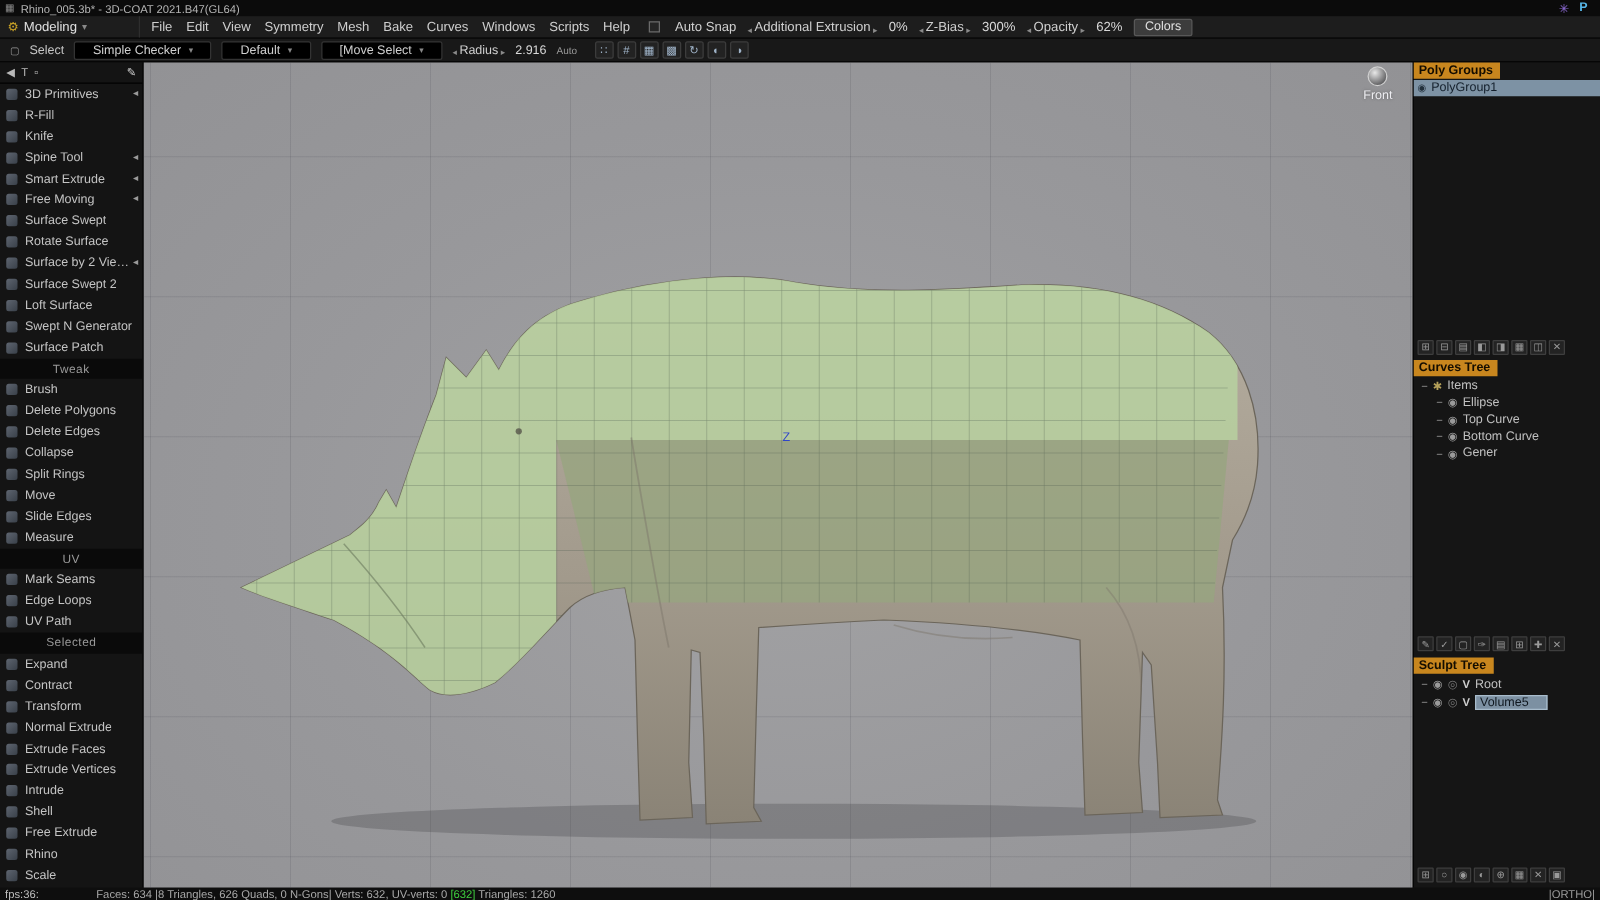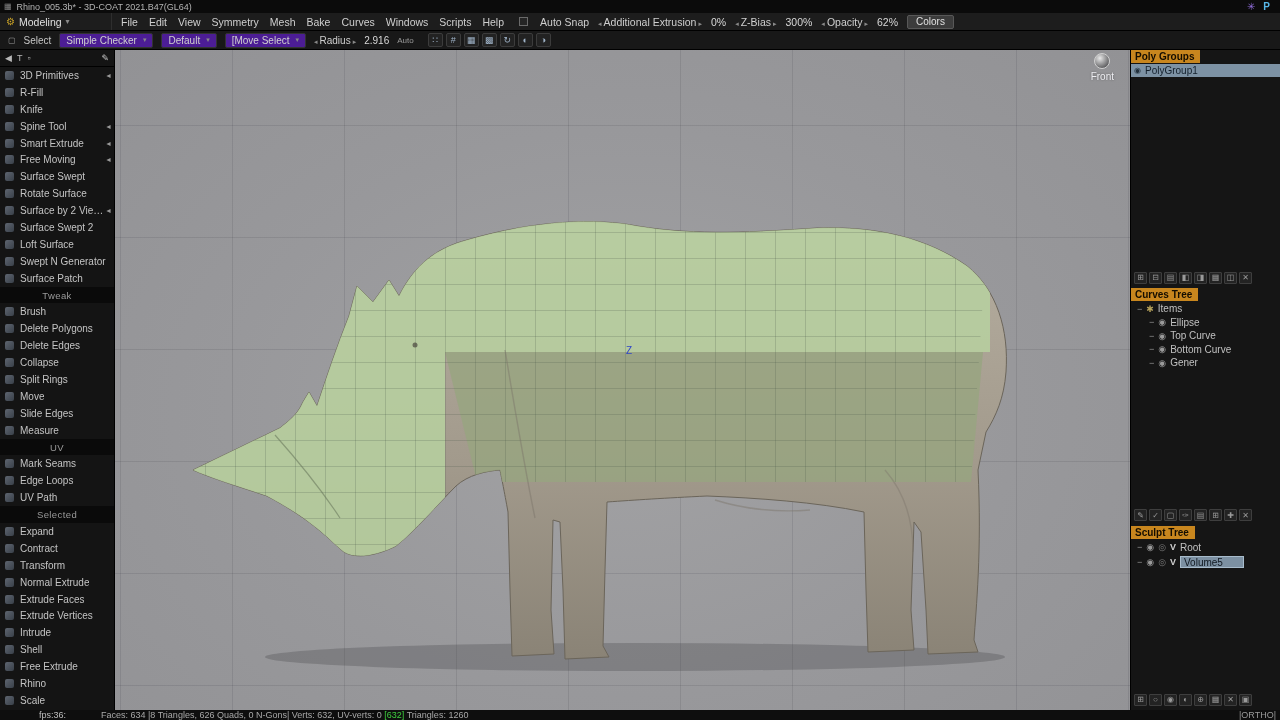--- a/index.html
+++ b/index.html
@@ -23,21 +23,21 @@
   .menu-item { color:#cfcfcf; cursor:default; }
   .chk { display:flex; align-items:center; gap:12px; margin-left:6px; color:#cfcfcf; }
   .chk .box { width:9px; height:9px; background:#252525; border:1px solid #6a6a6a; display:inline-block; }
   .spin { display:flex; align-items:flex-end; gap:2px; color:#cfcfcf; }
   .arr { color:#8a8a8a; font-size:7px; }
   .val { color:#d8d8d8; }
   .colors-btn { background:#3c3c3c; border:1px solid #585858; border-radius:2px; color:#e0e0e0; font-size:10px; padding:0 8px; height:14px; font-family:inherit; }
 
   
   .toolbar2 { height:19px; background:#181818; border-bottom:1px solid #000; display:flex; align-items:center; gap:8px; padding:0 8px; font-size:10px; white-space:nowrap; }
-  .dd { background:#4c1d95; border:1px solid #333; border-radius:2px; padding:1px 6px; display:flex; gap:6px; align-items:center; color:#d0d0d0; }
+  .dd { background:#000000; border:1px solid #333; border-radius:2px; padding:1px 14px; display:flex; gap:6px; align-items:center; color:#d0d0d0; }
   .dd .caret { font-size:7px; }
   .mini { font-size:8px; color:#9a9a9a; }
   .t-icon-cluster { display:flex; gap:3px; margin-left:6px; }
   .t-icon { width:15px; height:14px; background:#222; border:1px solid #3c3c3c; border-radius:2px; color:#9fb3c8; display:flex; align-items:center; justify-content:center; font-size:9px; }
 
   
   .main { flex:1; display:flex; min-height:0; }
 
   
   .tool-panel { width:115px; background:#141414; border-right:1px solid #000; display:flex; flex-direction:column; }
@@ -77,27 +77,27 @@
   .tree-list { }
   .tree-row { height:13.5px; display:flex; align-items:center; gap:4px; color:#c0c0c0; }
   .tree-row.root { padding-left:6px; }
   .tree-row.child { padding-left:18px; }
   .tree-row.sculpt { padding-left:6px; height:15px; }
   .minus { color:#9a9a9a; font-size:9px; }
   .tree-ic { color:#b5a15a; font-size:9px; }
   .eye2 { color:#9a9a9a; font-size:9px; }
   .ghost { color:#777; }
   .vtag { color:#cfcfcf; font-weight:bold; font-size:9px; }
-  .vol-field { background:#7c90a2; border:1px solid #a8bccc; color:#101820; padding:0 20px 0 3px; height:12px; line-height:12px; }
+  .vol-field { background:#7c90a2; border:1px solid #a8bccc; color:#101820; padding:0 14px 0 3px; height:12px; line-height:12px; }
   .sp1 { height:194px; } .sp2 { height:139px; } .sp3 { flex:1; }
   .gap4 { height:4px; }
 
   
   .status-bar { height:10px; background:#0e0e0e; display:flex; align-items:center; font-size:9px; color:#a8a8a8; padding:0 4px; white-space:nowrap; }
-  .fps { width:97px; color:#bdbdbd;text-align:center; }
+  .fps { width:73px; color:#bdbdbd; }
   .status-right { margin-left:auto; color:#9a9a9a;text-align:right; }
 </style>
 </head>
 <body>
 
 <div class="app">
 
   <div class="title-bar">
     <span class="tb-icon">▦</span>
     <span>Rhino_005.3b* - 3D-COAT 2021.B47(GL64)</span>

